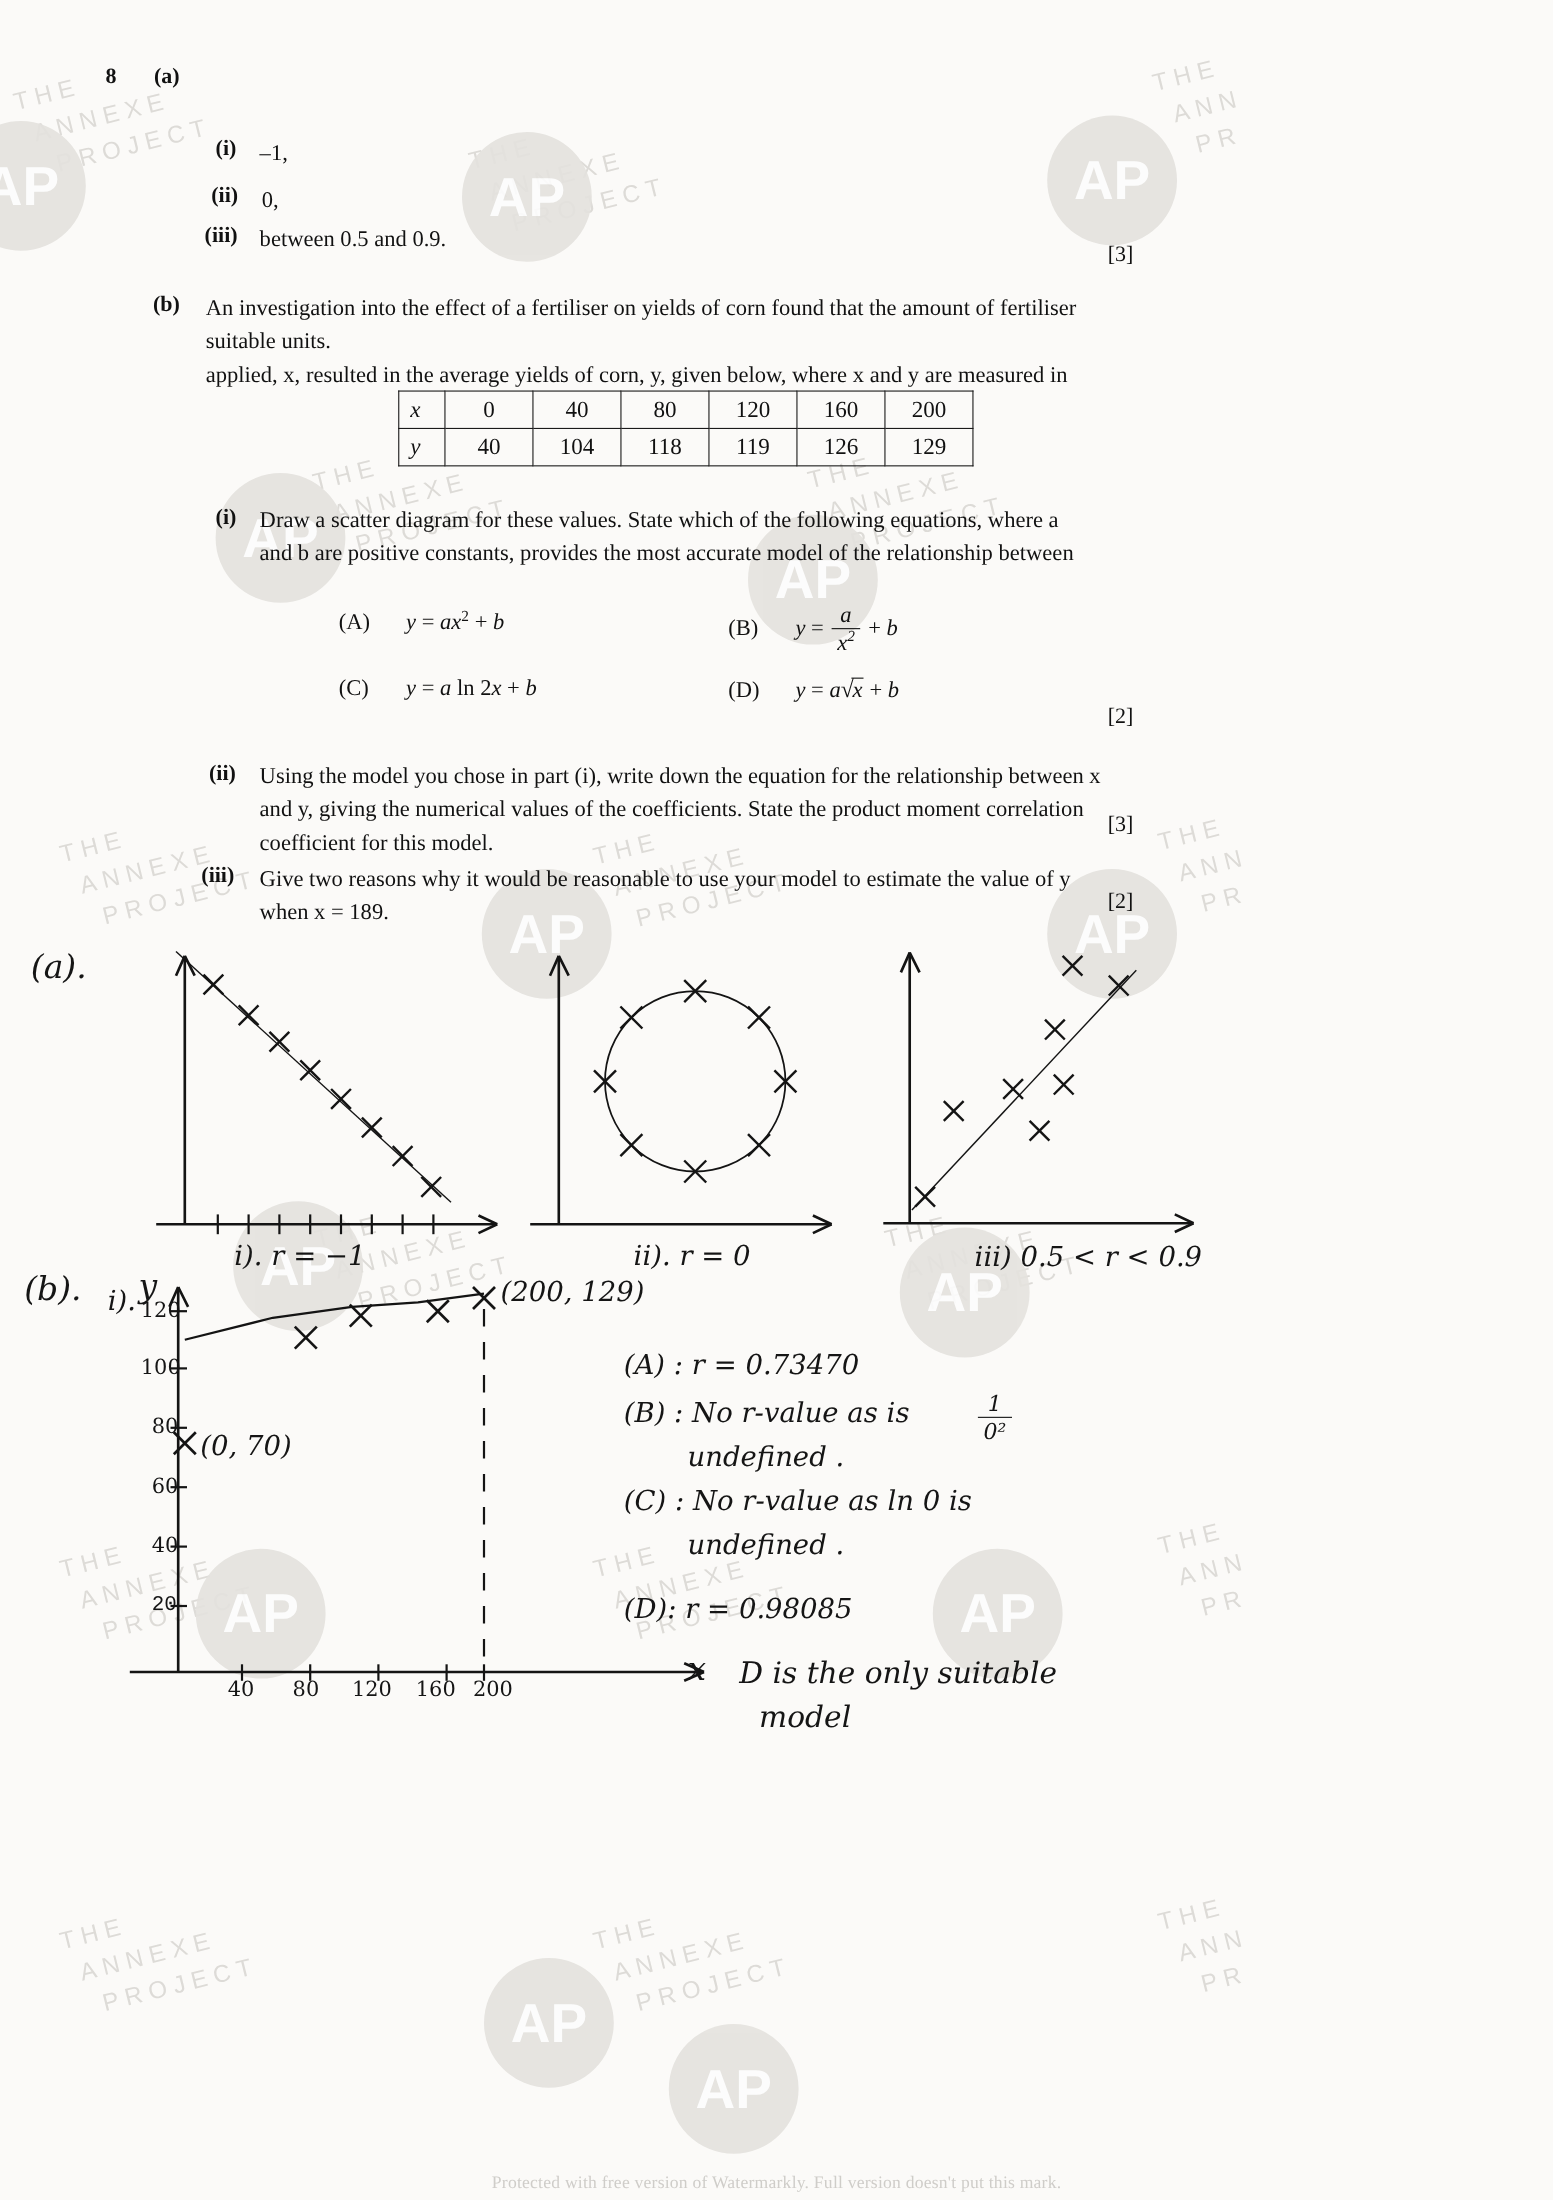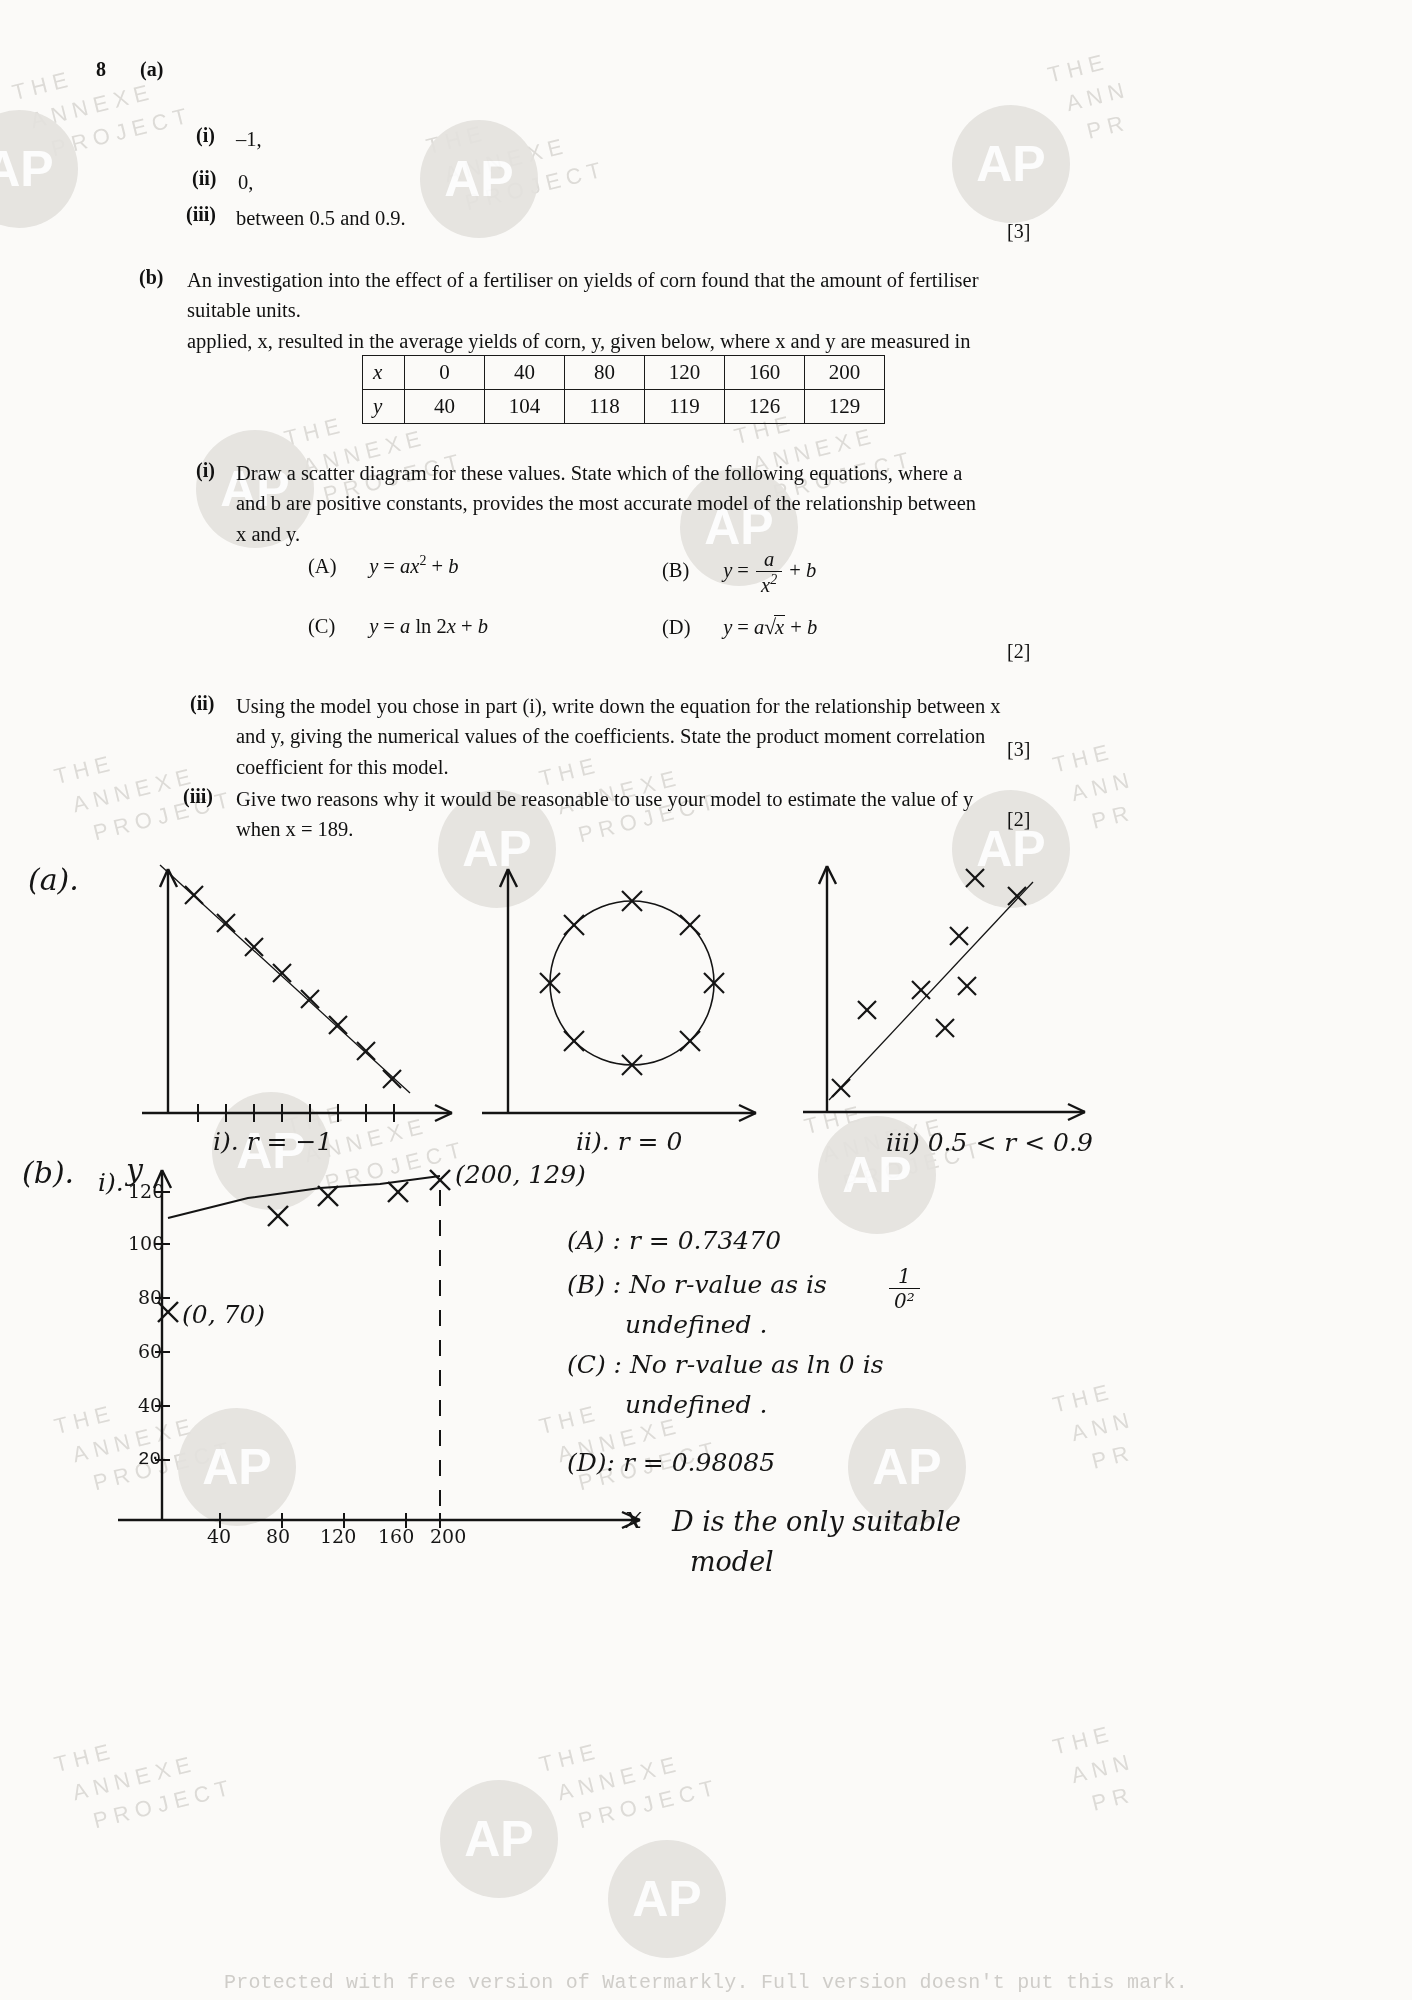--- a/index.html
+++ b/index.html
@@ -64,21 +64,21 @@
   .hw-cap { font-size:25px; }
   .hw-ans { font-size:25px; line-height:1.0; }
   .hw-tick { font-size:19px; font-style:normal; font-family:"DejaVu Serif", serif;}
 
   svg { position:absolute; overflow:visible; }
   .ink { stroke:#141414; fill:none; }
 
   
   .protected {
     position:absolute; left:0; right:0; bottom:6px; text-align:center;
-    font-family:Liberation Mono, monospace; font-size:20px; color:#cfcdc9;
+    font-family:Liberation Serif, serif; font-size:16px; color:#cfcdc9;
     letter-spacing:.2px;
   }
 </style>
 </head>
 <body>
 
 <div class="page">
 
   <div class="wm wm-text" style="left:18px; top:56px;">THE
  ANNEXE
@@ -197,21 +197,20 @@
       <td class="v">126</td>
       <td class="v">129</td>
     </tr>
   </tbody>
     </table>
 
   <div class="q-lbl" style="left:196px; top:459px;">(i)</div>
   <div class="q-body" style="left:236px; top:458px; width:810px;">
     <div>Draw a scatter diagram for these values.  State which of the following equations, where a</div>
     <div>and b are positive constants, provides the most accurate model of the relationship between</div>
-    <div>x and y.</div>
   </div>
 
   <div class="opt" style="left:308px; top:553px;">
     <span class="tag">(A)</span>
     <span><span class="it">y</span> = <span class="it">ax</span><sup class="sq">2</sup> + <span class="it">b</span></span>
   </div>
 
   <div class="opt" style="left:662px; top:548px;">
     <span class="tag">(B)</span>
     <span><span class="it">y</span> =

